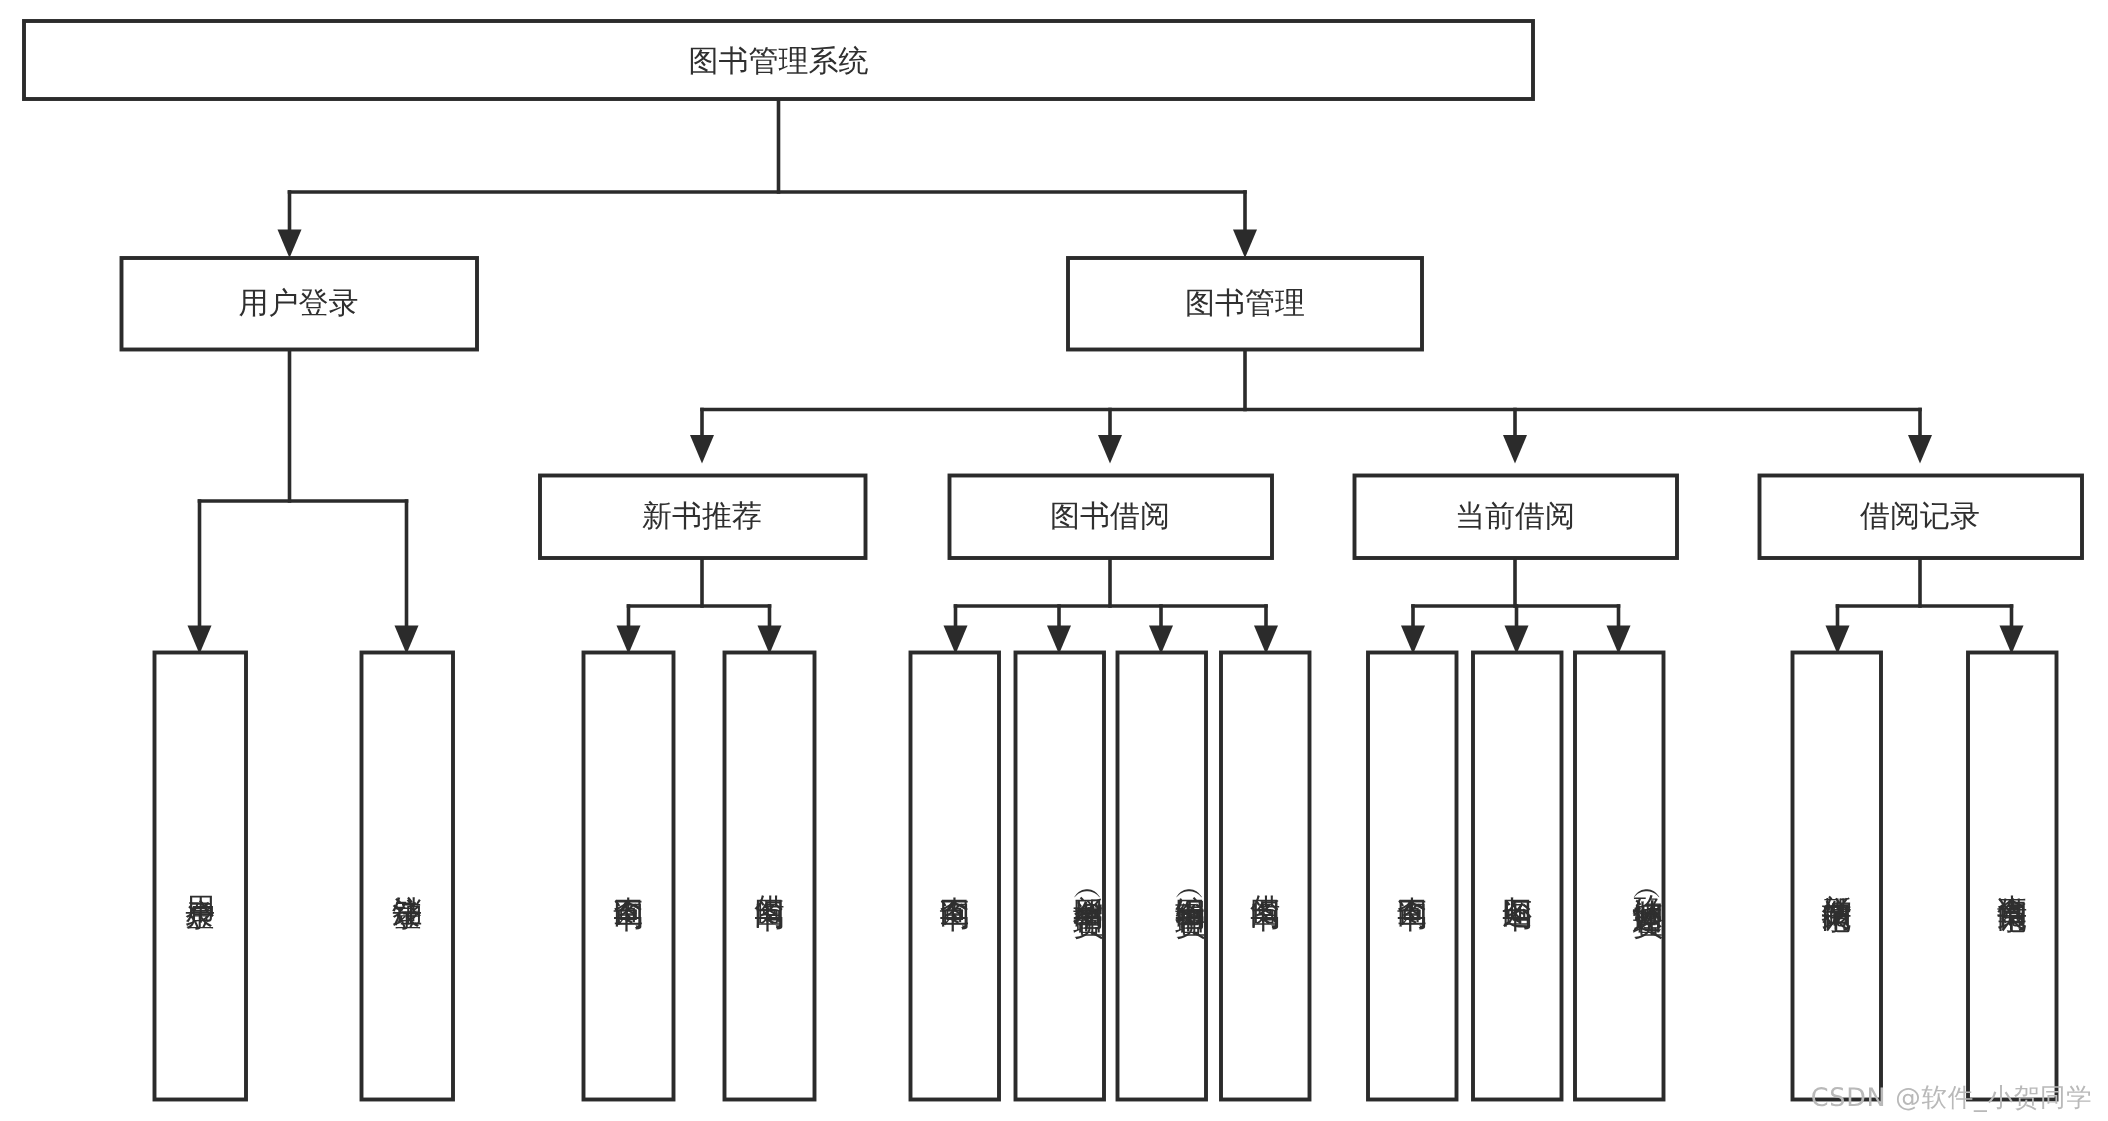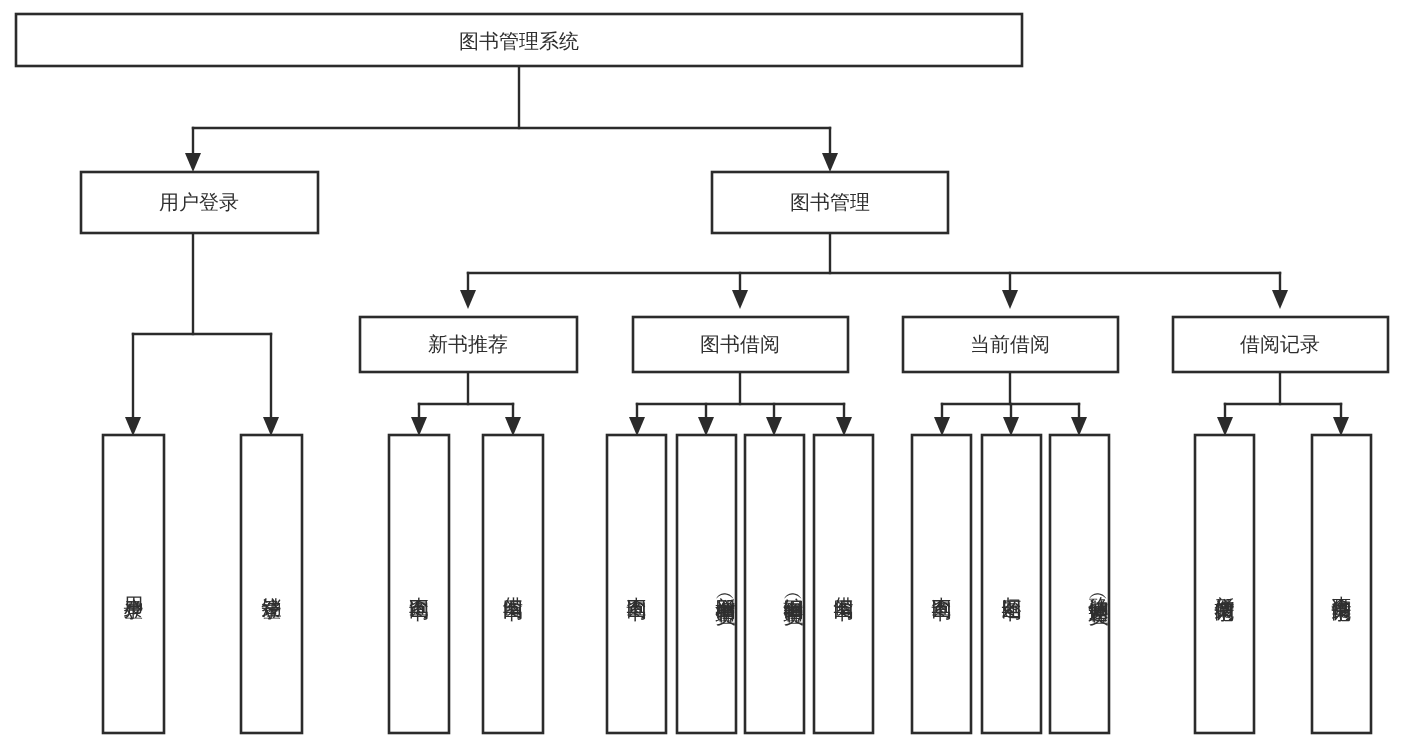--- a/index.html
+++ b/index.html
@@ -202,14 +202,15 @@
   <div class="leaf-label" style="left:745px; top:445px; width:59px; height:286px;">编辑图书（管理员）</div>
   <div class="leaf-label centered" style="left:814px; top:441px; width:59px; height:286px;">借阅图书</div>
 
   <div class="leaf-label centered" style="left:912px; top:441px; width:59px; height:286px;">查询图书</div>
   <div class="leaf-label centered" style="left:982px; top:441px; width:59px; height:286px;">归还图书</div>
   <div class="leaf-label" style="left:1050px; top:445px; width:59px; height:286px;">确认归还（管理员）</div>
 
   <div class="leaf-label centered" style="left:1195px; top:441px; width:59px; height:286px;">新增借阅记录</div>
   <div class="leaf-label centered" style="left:1312px; top:441px; width:59px; height:286px;">查询借阅记录</div>
 
+  <div class="watermark">CSDN @软件_小贺同学</div>
 
 </div>
 
 </body></html>

